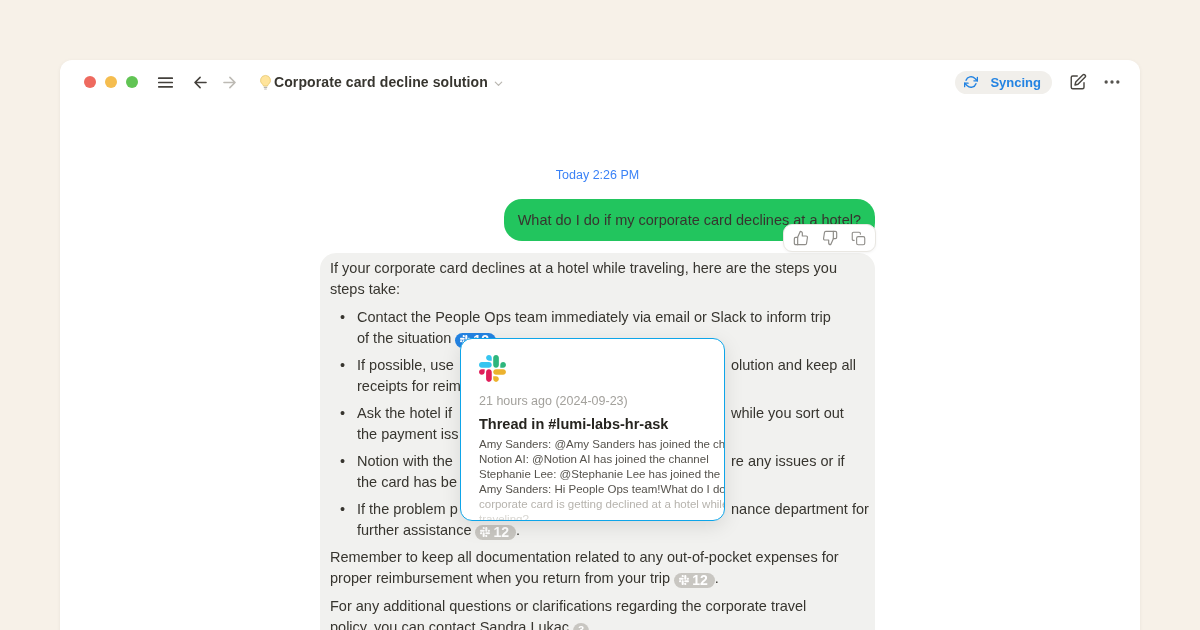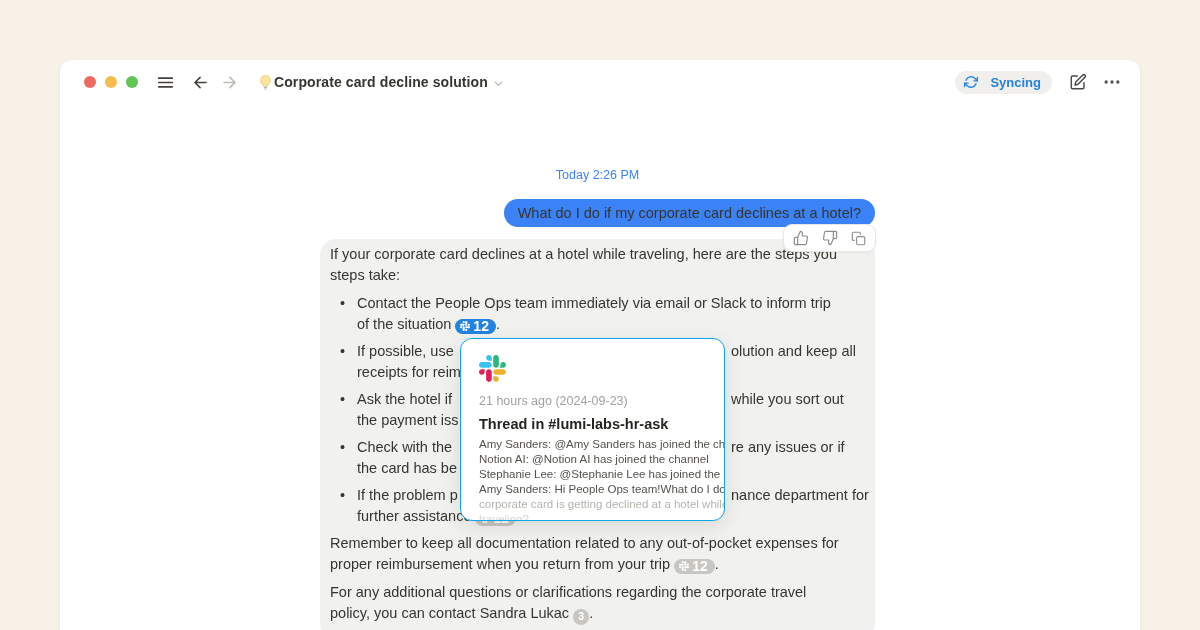--- a/index.html
+++ b/index.html
@@ -35,21 +35,21 @@
   }
   .sync-pill span { color:#2383e2; font-size:13px; font-weight:700; }
   .compose { margin-left:17px; }
   .more { margin-left:15px; }
 
   
   .chat { position:relative; width:555px; margin:64px 0 0 260px; }
   .stamp { text-align:center; font-size:12.5px; color:#3b82f6; height:16px; }
   .user-row { display:flex; justify-content:flex-end; margin-top:15px; }
   .bubble-user {
-    background:#3b82f6; border-radius:18px; padding:4px 14px;
+    background:#22c55e; border-radius:18px; padding:11px 14px;
     font-size:14.5px; line-height:20px; color:#37352f;
   }
   .react-bar {
     position:absolute; top:56px; right:-1px; z-index:3;
     display:flex; align-items:center; gap:13px;
     background:#ffffff; border:1px solid #e9e7e2; border-radius:9px;
     padding:5px 9px; box-shadow:0 1px 3px rgba(0,0,0,0.05);
   }
   .react-bar .tb-icon svg { display:block; }
 
@@ -223,21 +223,21 @@
           <div class="split-line"><span>If possible, use</span><span class="frag-right">olution and keep all</span></div>
           <div><span>receipts for reim</span></div>
         </li>
 
         <li>
           <div class="split-line"><span>Ask the hotel if</span><span class="frag-right">while you sort out</span></div>
           <div><span>the payment iss</span></div>
         </li>
 
         <li>
-          <div class="split-line"><span>Check with the</span><span class="frag-right">re any issues or if</span></div>
+          <div class="split-line"><span>Notion with the</span><span class="frag-right">re any issues or if</span></div>
           <div><span>the card has be</span></div>
         </li>
 
         <li>
           <div class="split-line"><span>If the problem p</span><span class="frag-right">nance department for</span></div>
           <div><span>further assistance </span><span class="sbadge gray">
                 <svg width="10" height="10" viewBox="0 0 123 123">
                   <g fill="#ffffff">
                     <path d="M25.8 77.6c0 7.1-5.8 12.9-12.9 12.9S0 84.7 0 77.6s5.8-12.9 12.9-12.9h12.9v12.9zM32.3 77.6c0-7.1 5.8-12.9 12.9-12.9s12.9 5.8 12.9 12.9v32.3c0 7.1-5.8 12.9-12.9 12.9s-12.9-5.8-12.9-12.9V77.6z"></path>
                     <path d="M45.2 25.8c-7.1 0-12.9-5.8-12.9-12.9S38.1 0 45.2 0s12.9 5.8 12.9 12.9v12.9H45.2zM45.2 32.3c7.1 0 12.9 5.8 12.9 12.9s-5.8 12.9-12.9 12.9H12.9C5.8 58.1 0 52.3 0 45.2s5.8-12.9 12.9-12.9h32.3z"></path>

